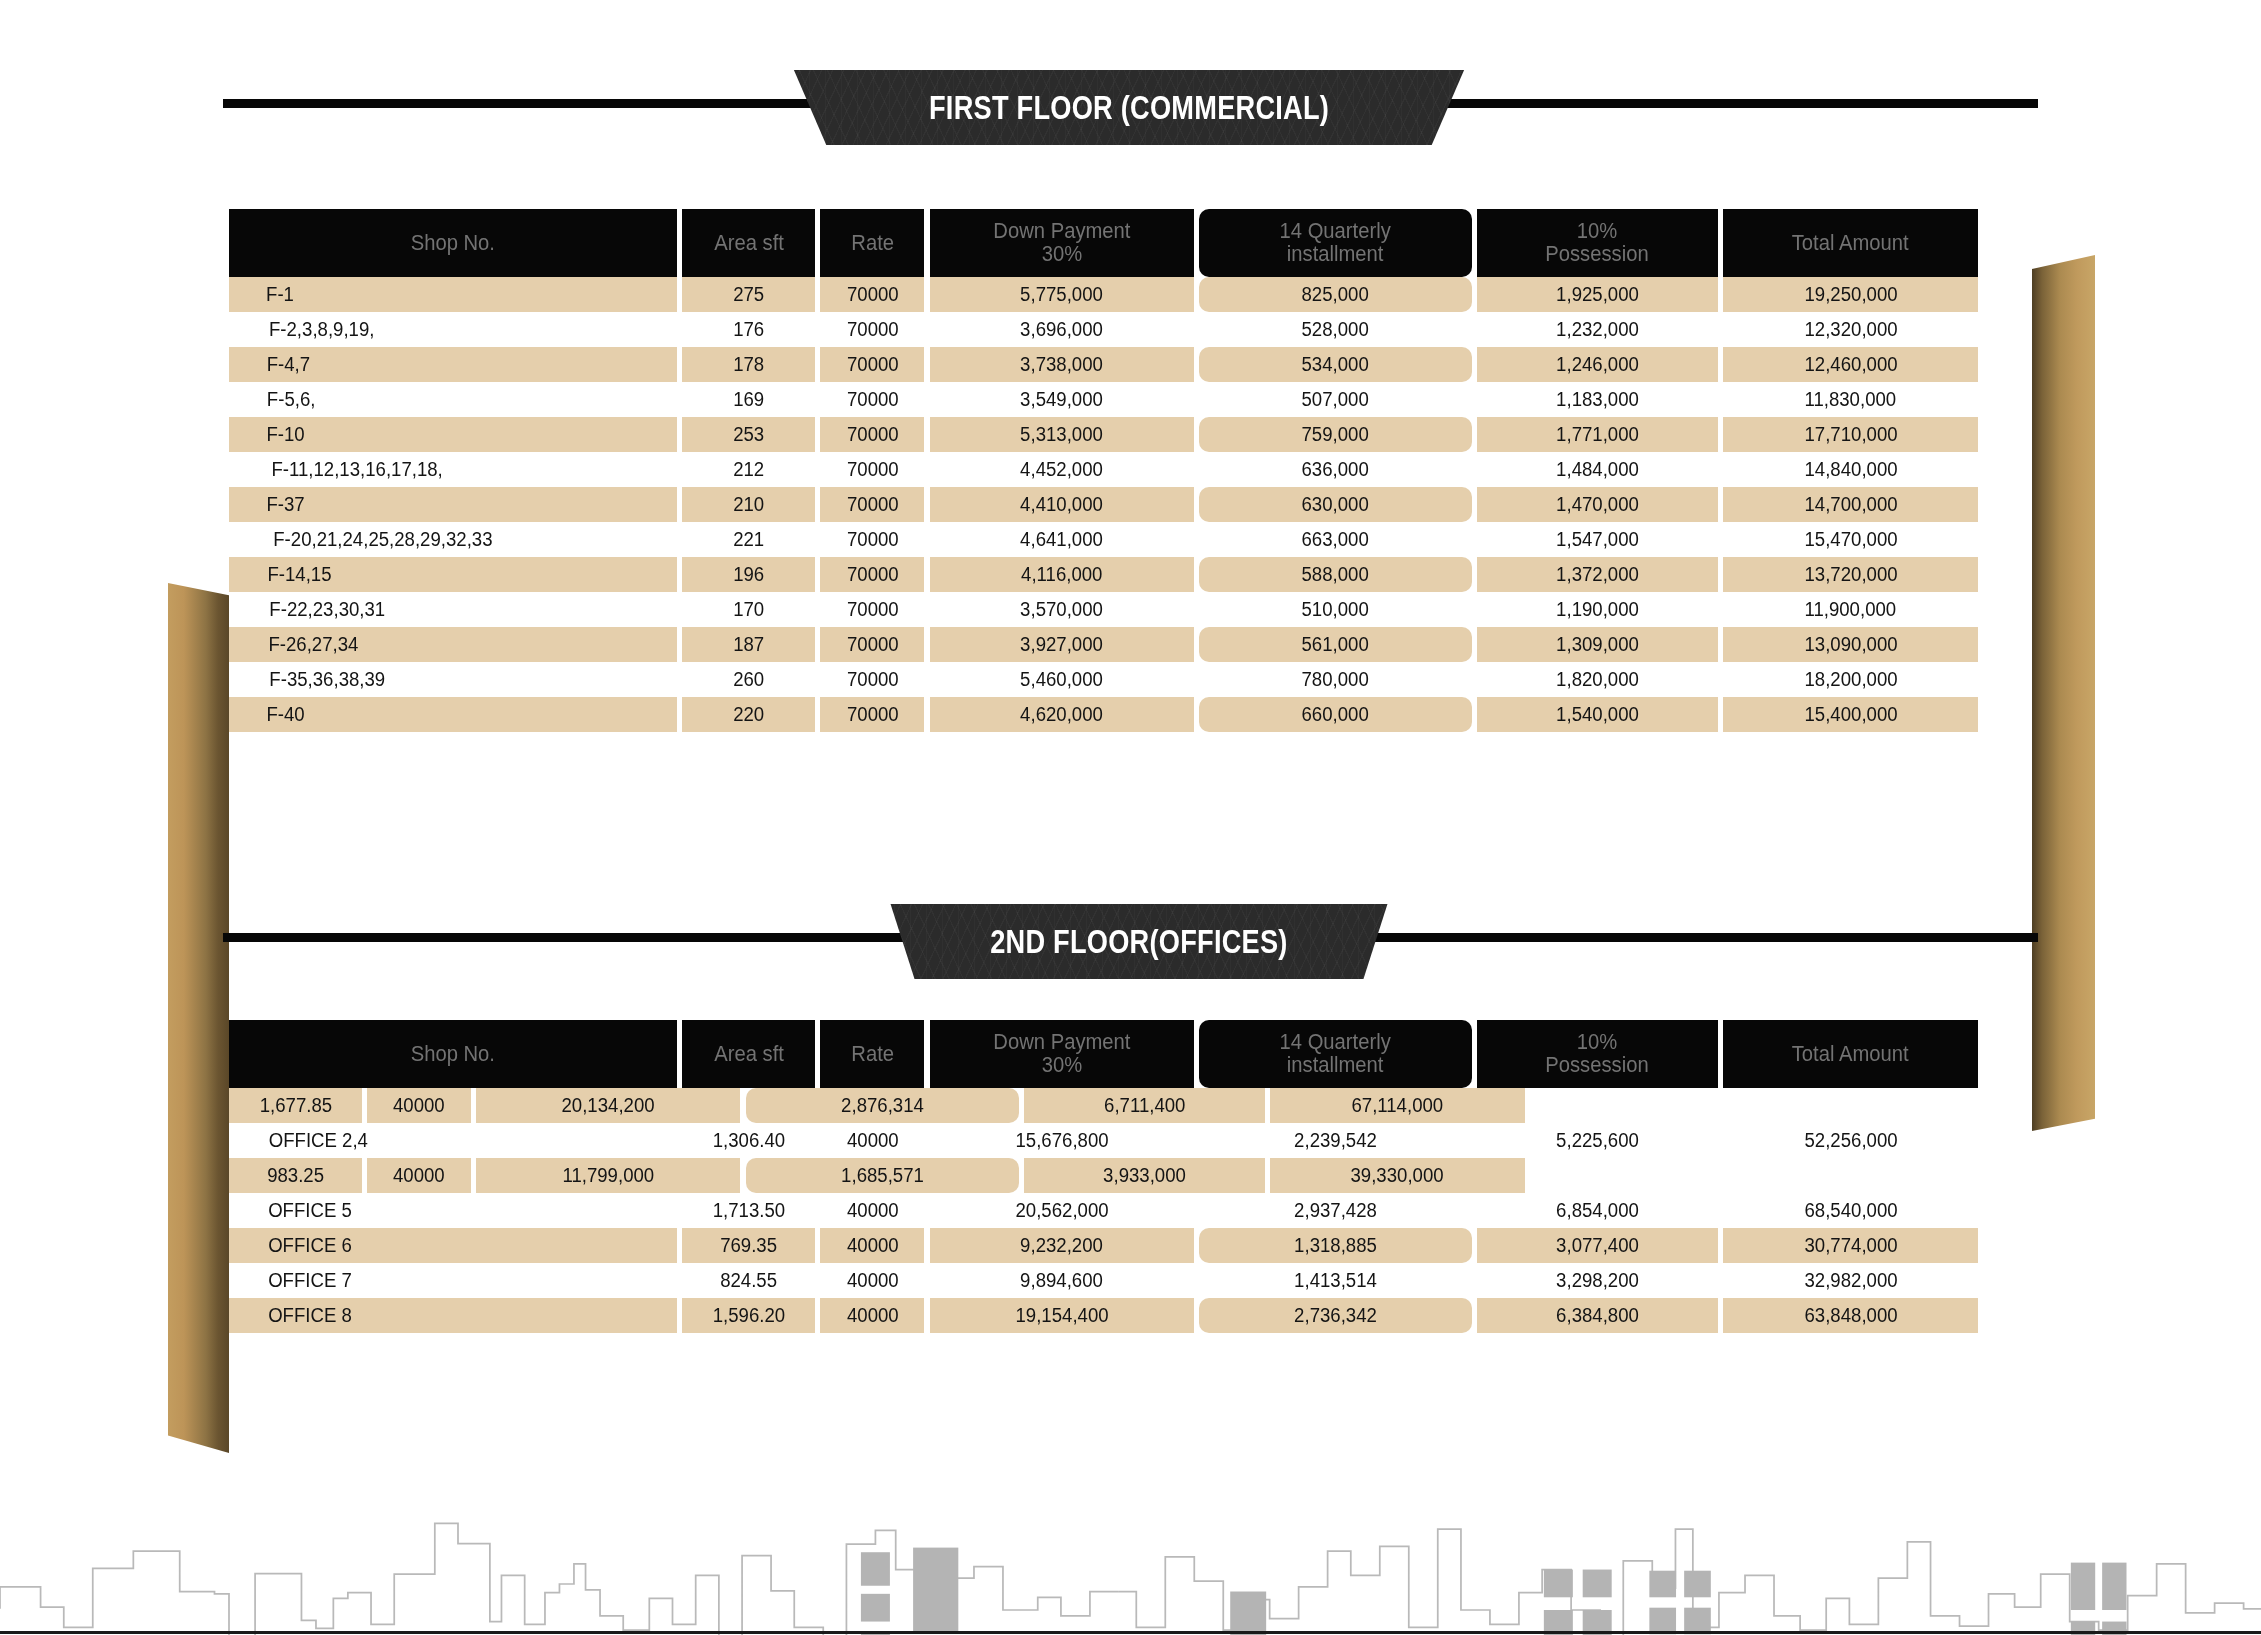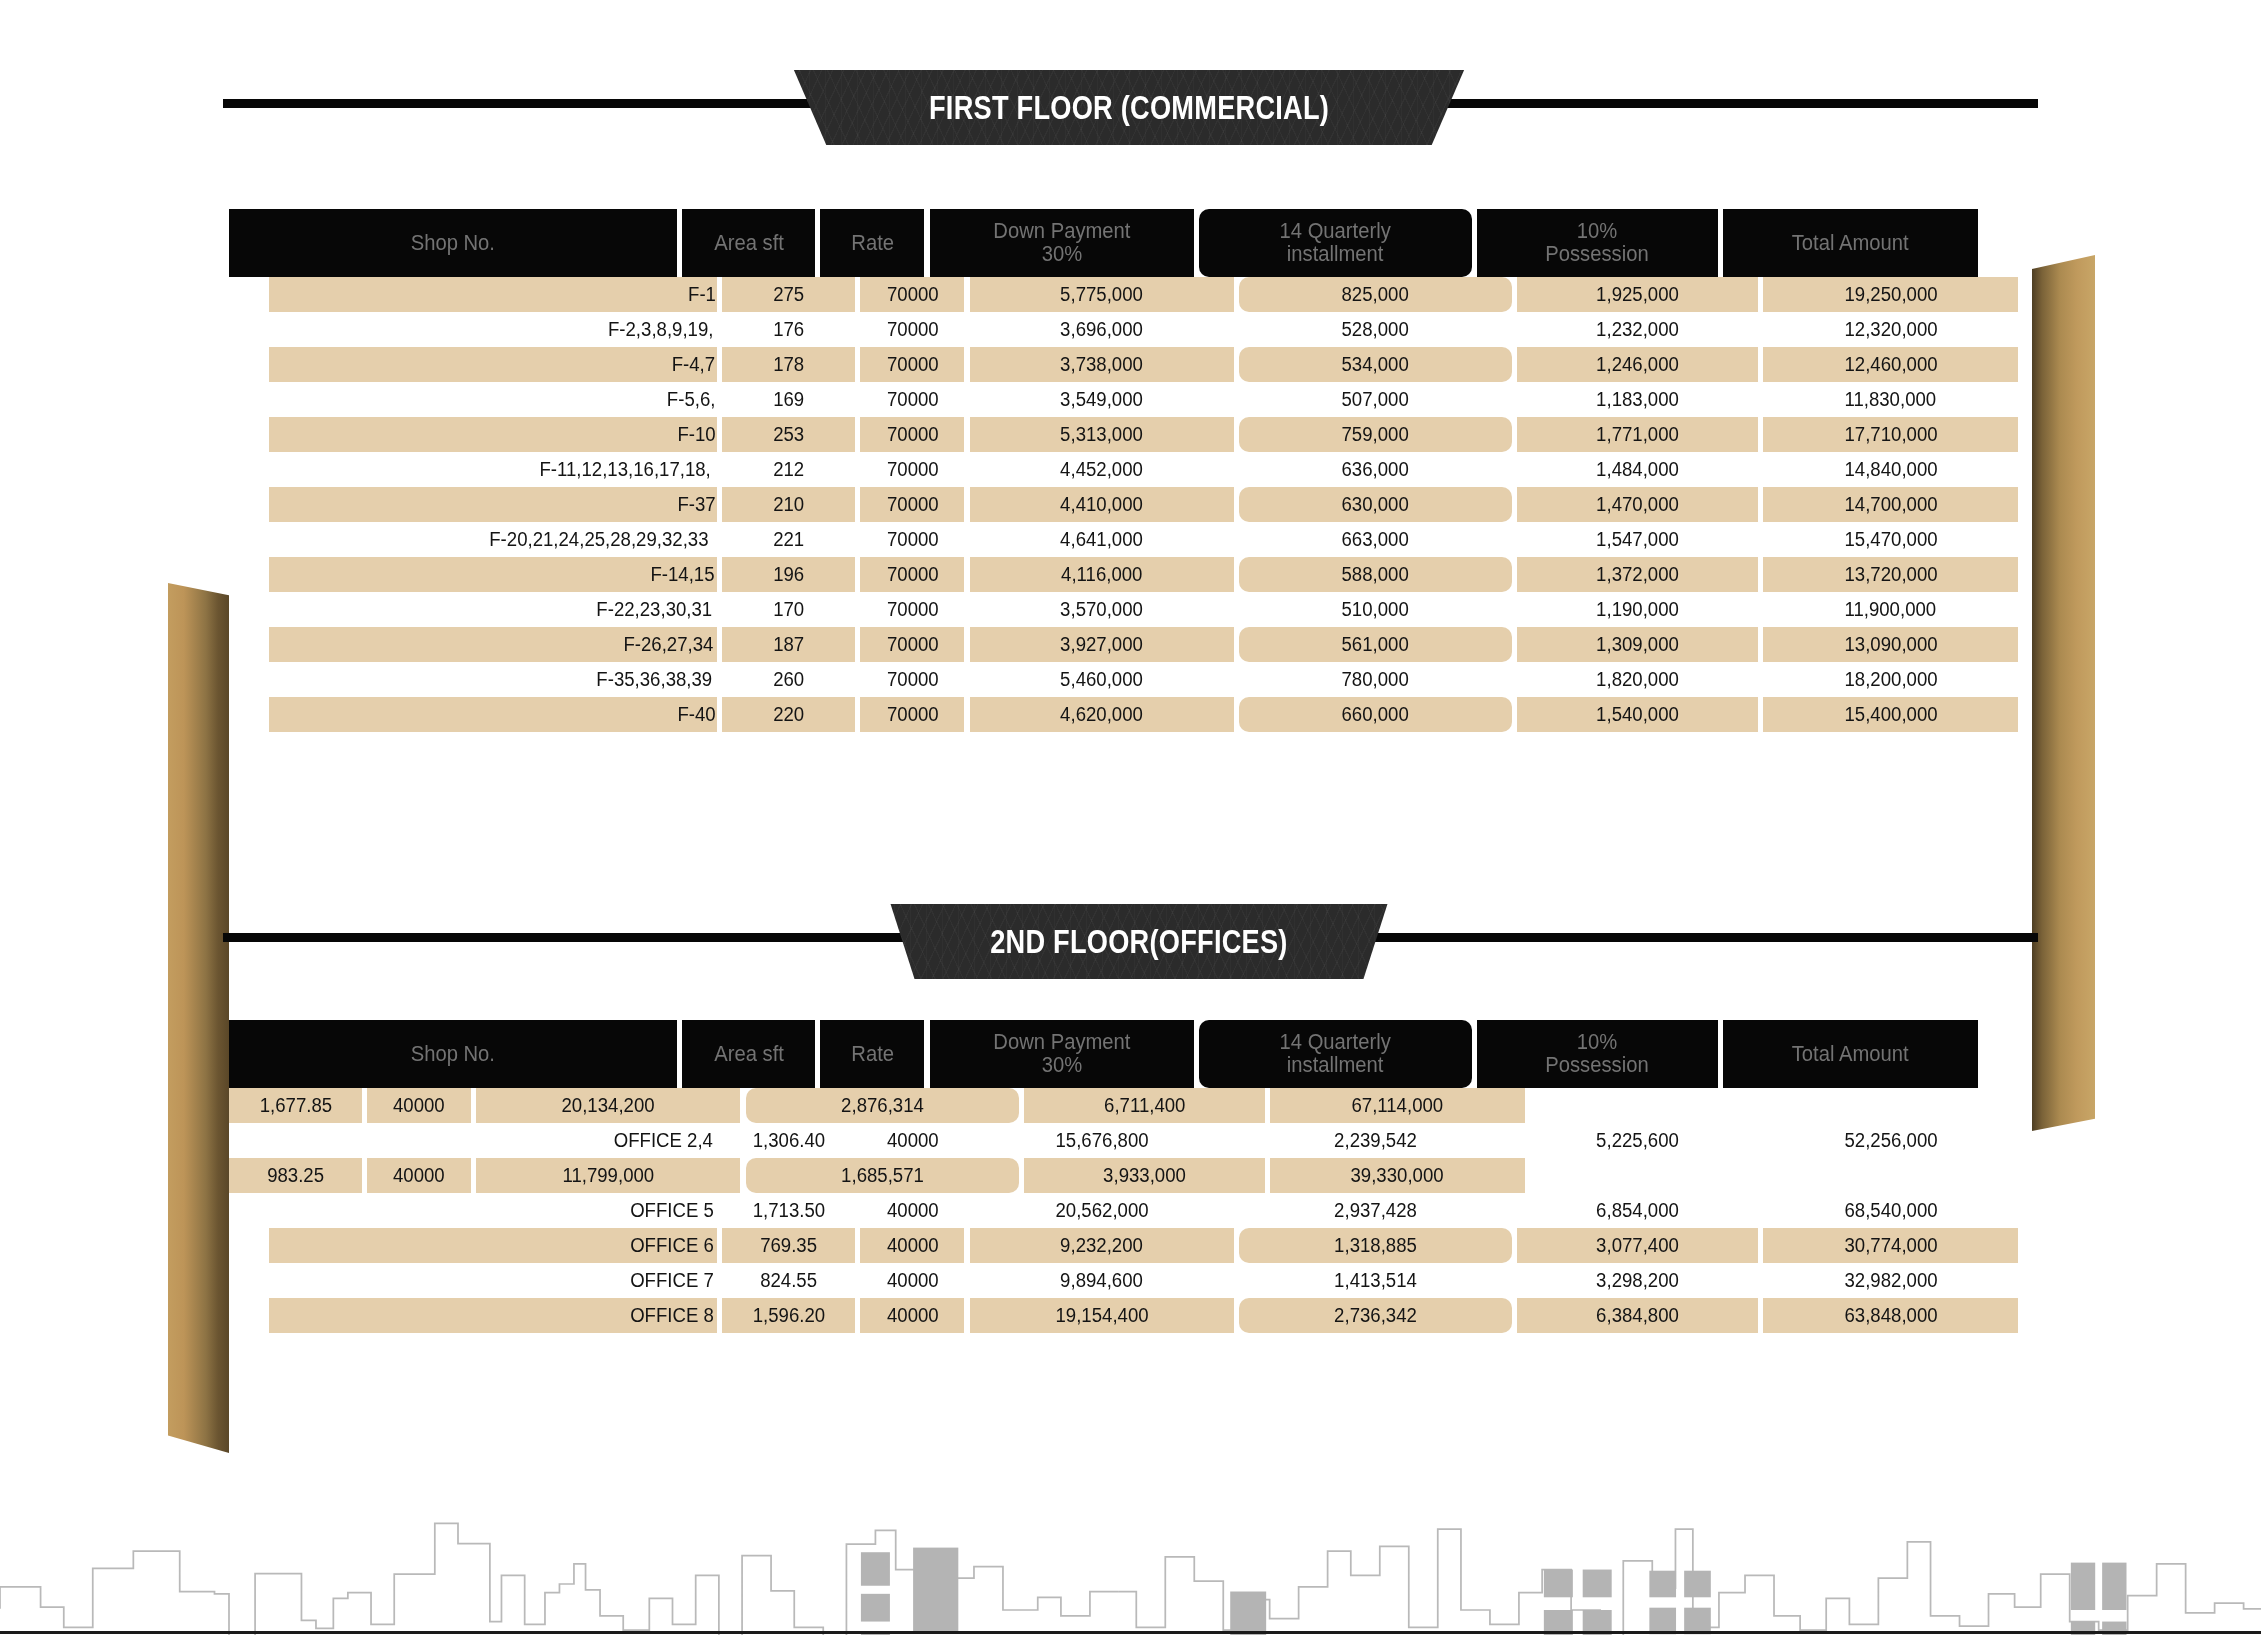--- a/index.html
+++ b/index.html
@@ -68,21 +68,21 @@
   .trow{display:flex;height:35px;}
   .td{
     display:flex;align-items:center;
     font-size:20px;color:#141414;
     box-sizing:border-box;
     margin-right:5.2px;
     justify-content:center;
   }
   .td:last-child{margin-right:0;}
   .td span{transform:scaleX(.93);transform-origin:center;display:block;white-space:nowrap;}
-  .td.left{justify-content:flex-end;padding-left:48px;margin-left:40px;}
+  .td.left{justify-content:flex-start;padding-left:36px;}
   .trow.tan .td{background:#e5cfac;}
   .trow.plain .td{background:#ffffff;}
 
   
   .c0{width:448px;}
   .c1{width:133px;}
   .c2{width:104px;text-align:right;}
   .c3{width:264px;}
   .c4{width:273px;border-radius:10px;}
   .c5{width:241px;}

